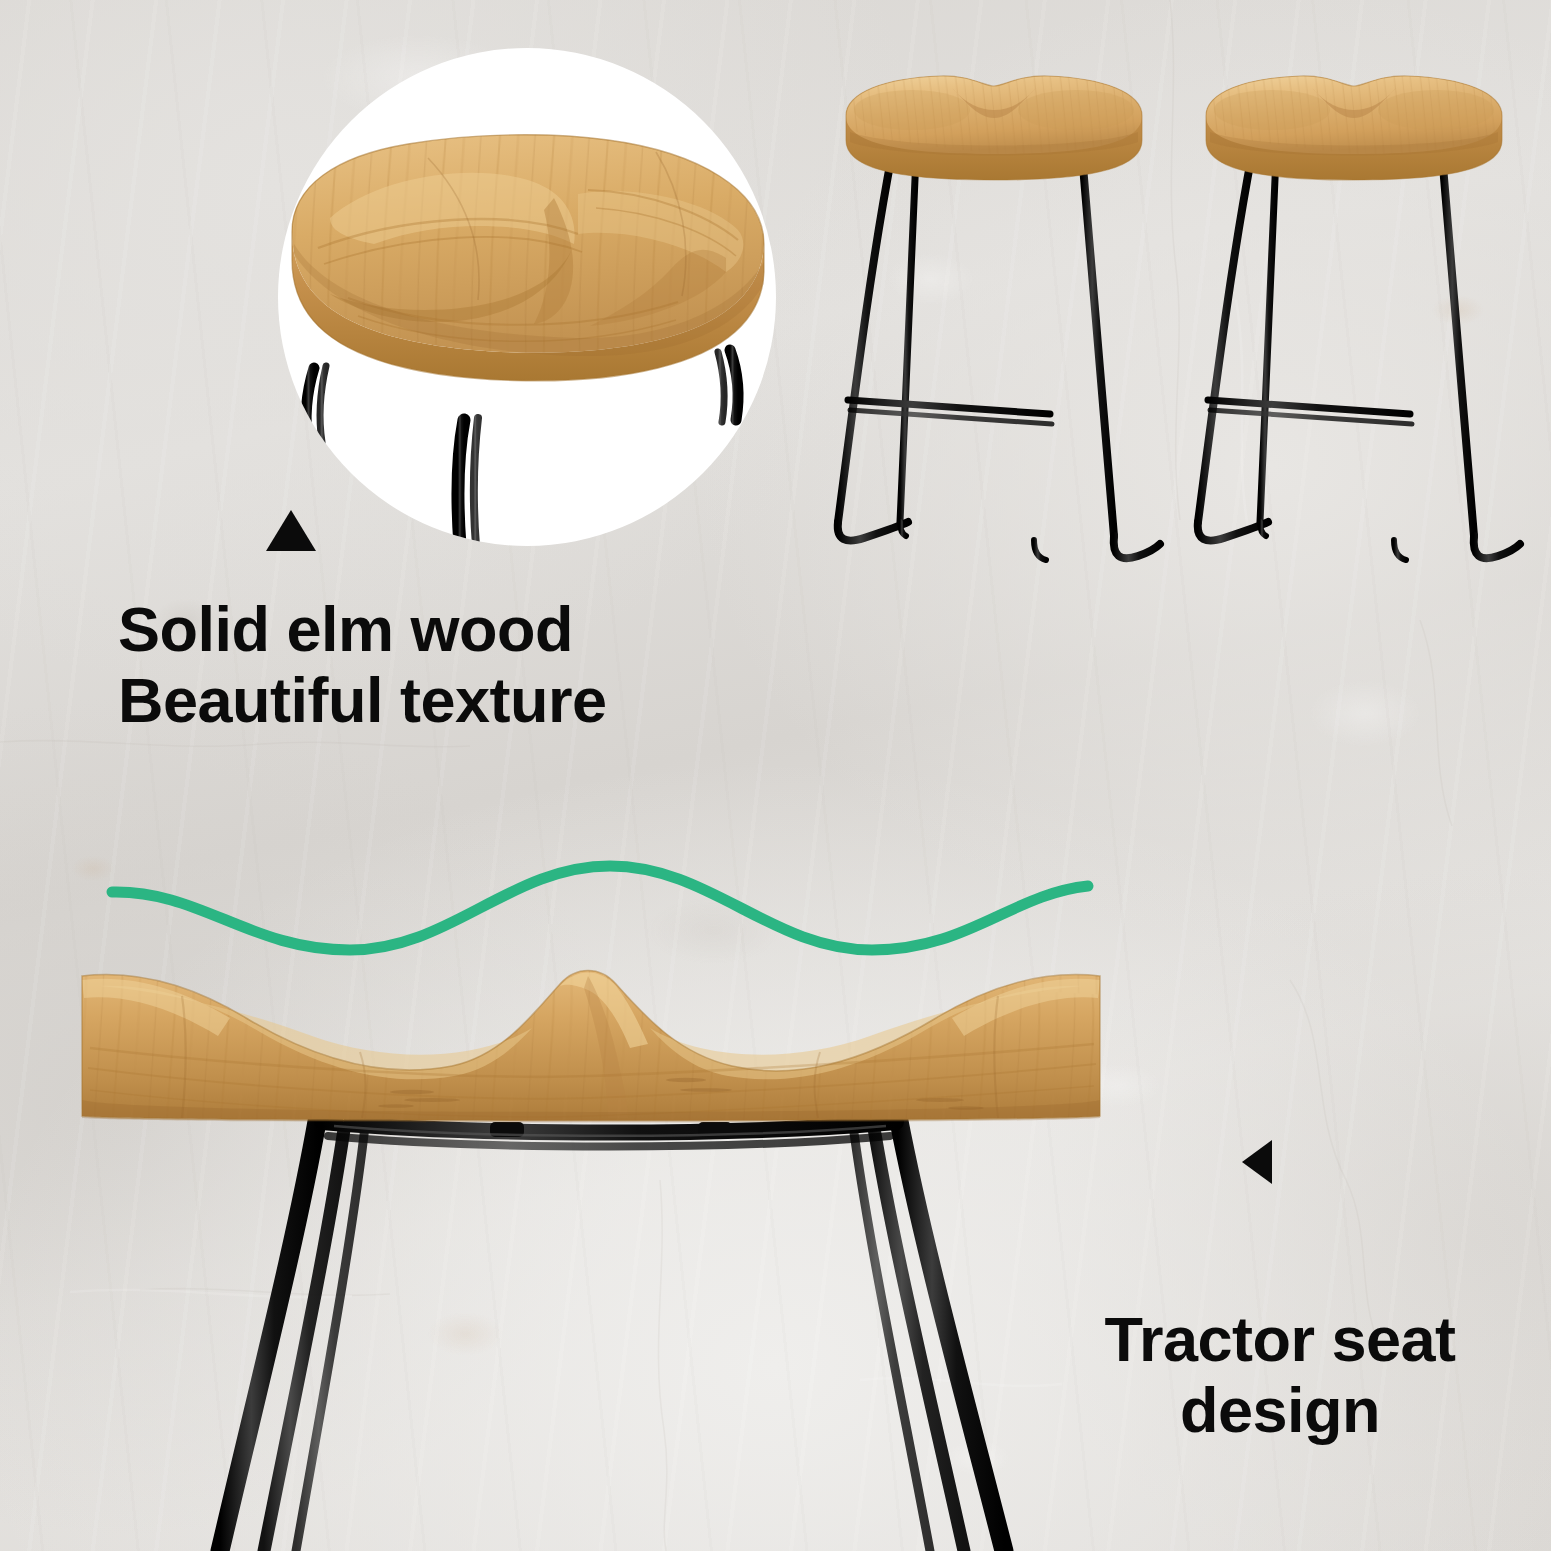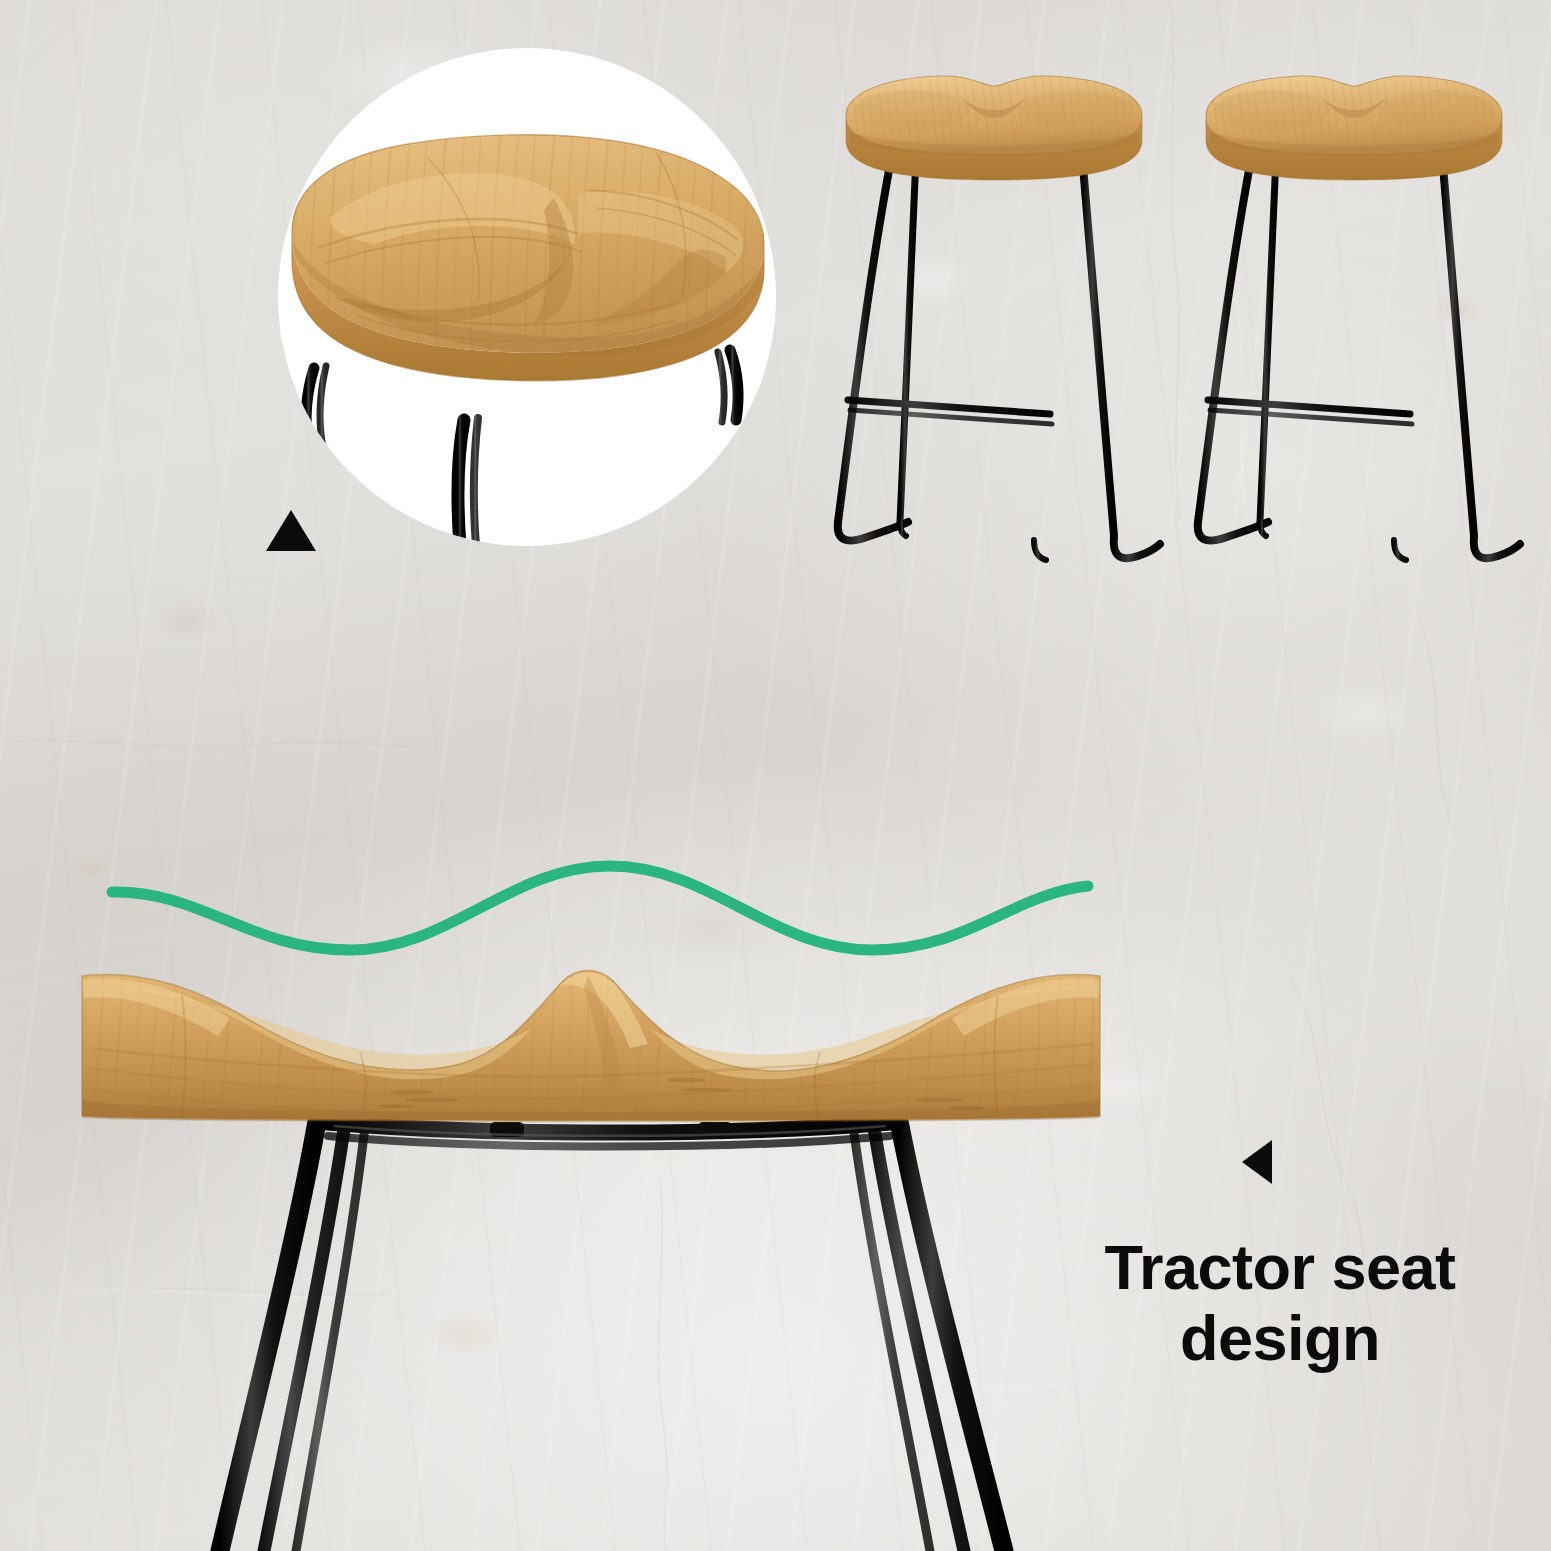--- a/index.html
+++ b/index.html
@@ -63,21 +63,21 @@
     color:#0b0b0b;
     letter-spacing:-.5px;
     line-height:1.12;
     white-space:pre-line;
   }
   .headline-1{
     left:118px;top:594px;width:760px;
     font-size:63px;
   }
   .headline-2{
-    left:1050px;top:1232px;width:460px;
+    left:1050px;top:1304px;width:460px;
     font-size:63px;
     text-align:center;
   }
 
   
   .tri-up{
     left:266px;top:510px;
     width:0;height:0;
     border-left:25px solid transparent;
     border-right:25px solid transparent;
@@ -297,20 +297,22 @@
         <path d="M14 184 C 14 138, 58 108, 130 96 C 196 85, 272 84, 330 92
                  C 420 104, 486 142, 486 196 L 486 224
                  C 484 272, 446 304, 380 320 C 300 340, 170 336, 100 312
                  C 40 292, 14 258, 14 212 Z" fill="none" stroke="#a5752f" stroke-width="1.4" opacity=".55"></path>
       </g>
     </svg>
   </div>
 
   <div class="node tri-up"></div>
 
+  <div class="node headline headline-1">Solid elm wood
+Beautiful texture</div>
 
   <svg class="node" style="left:100px;top:846px;width:1000px;height:120px;" viewBox="0 0 1000 120">
     <path d="M12 46 C 100 44, 150 104, 250 104 C 350 104, 410 20, 510 20
              C 610 20, 672 104, 772 104 C 868 104, 912 48, 988 40" fill="none" stroke="#2bb583" stroke-width="11" stroke-linecap="round"></path>
   </svg>
 
   <svg class="node" style="left:60px;top:940px;width:1060px;height:611px;" viewBox="0 0 1060 611">
 
     <g stroke="url(#metalRod)" fill="none" stroke-linecap="round">
 

